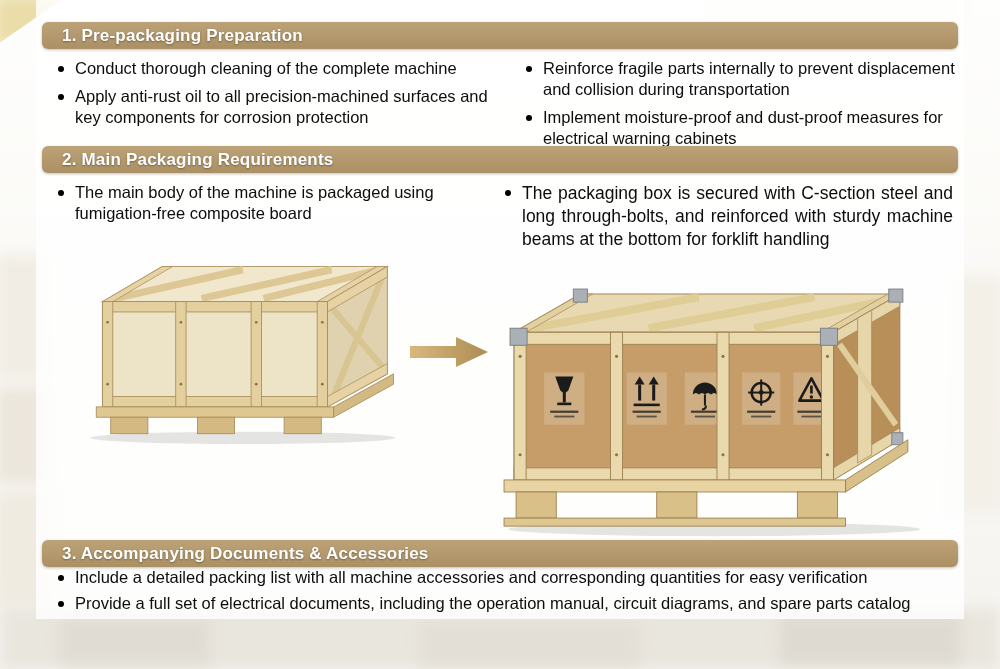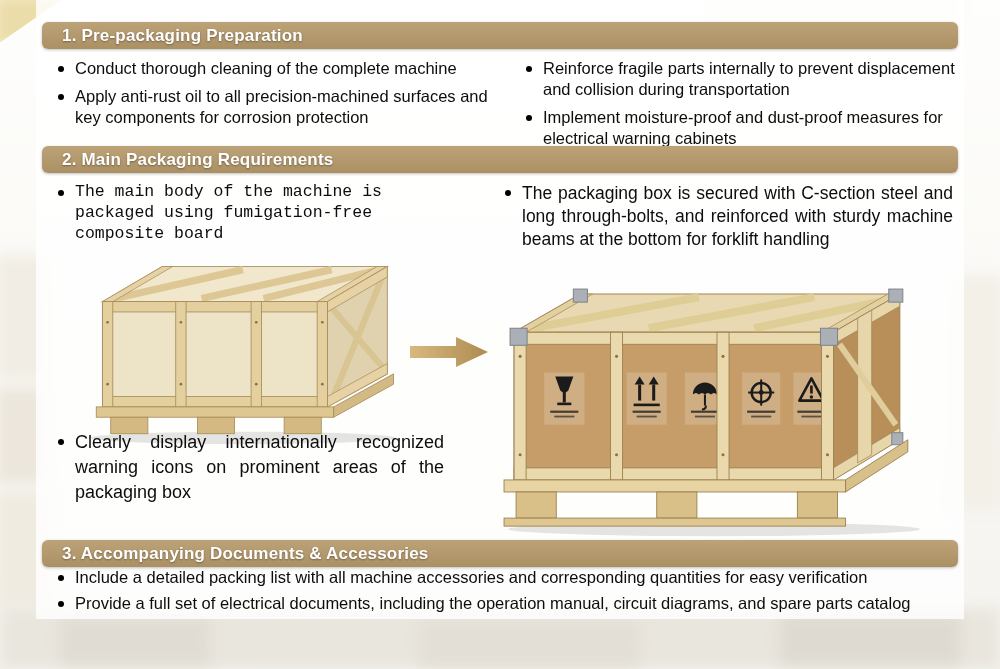--- a/index.html
+++ b/index.html
@@ -74,21 +74,21 @@
     <div class="bullet">
       <span class="dot"></span>
       <span>Implement moisture-proof and dust-proof measures for electrical warning cabinets</span>
     </div>
   </div>
 
   <div class="header-bar" style="top:146px;">
     <span>2. Main Packaging Requirements</span>
   </div>
 
-  <div class="abs" style="left:58px;top:182px;width:398px;font-family:Liberation Mono, monospace;">
+  <div class="abs" style="left:58px;top:182px;width:398px;">
     <div class="bullet">
       <span class="dot"></span>
       <span>The main body of the machine is packaged using fumigation-free composite board</span>
     </div>
   </div>
 
   <div class="abs" style="left:505px;top:182px;width:448px;">
     <div class="bullet lg just">
       <span class="dot"></span>
       <span>The packaging box is secured with C-section steel and long through-bolts, and reinforced with sturdy machine beams at the bottom for forklift handling</span>
@@ -249,26 +249,20 @@
       <polygon points="346,205 408,165 408,177 346,217" fill="#d8c08a" stroke="#9c8150" stroke-width="0.9"></polygon>
       <g fill="#d9bf88" stroke="#9c8150" stroke-width="0.9">
         <rect x="18" y="217" width="40" height="26"></rect>
         <rect x="158" y="217" width="40" height="26"></rect>
         <rect x="298" y="217" width="40" height="26"></rect>
       </g>
       <rect x="6" y="243" width="340" height="8" fill="#dfc791" stroke="#9c8150" stroke-width="0.9"></rect>
     </svg>
   </div>
 
-  <div class="abs" style="left:58px;top:430px;width:386px;">
-    <div class="bullet xl just">
-      <span class="dot" style="margin-top:9px;"></span>
-      <span>Clearly display internationally recognized warning icons on prominent areas of the packaging box</span>
-    </div>
-  </div>
 
   <div class="header-bar" style="top:534px;margin-top:6px;">
     <span>3. Accompanying Documents &amp; Accessories</span>
   </div>
 
   <div class="abs" style="left:58px;top:567px;width:896px;">
     <div class="bullet" style="margin-bottom:5px;">
       <span class="dot"></span>
       <span>Include a detailed packing list with all machine accessories and corresponding quantities for easy verification</span>
     </div>

